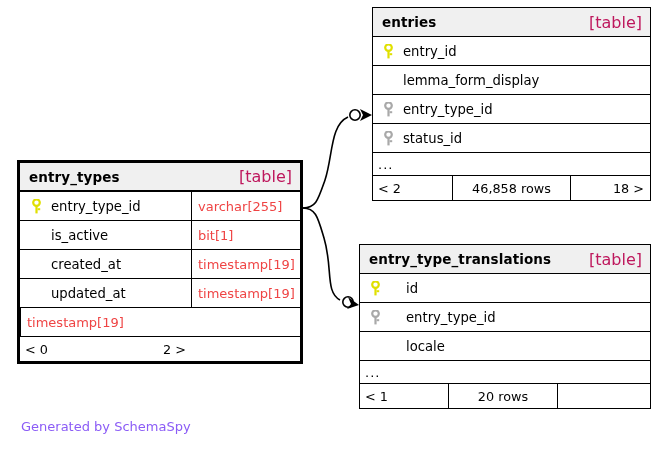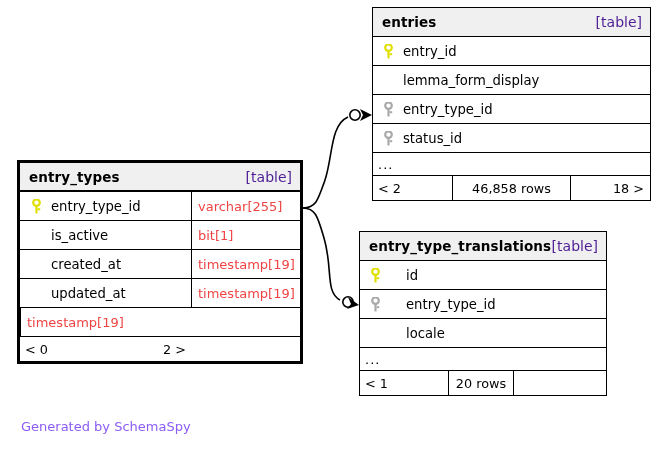--- a/index.html
+++ b/index.html
@@ -26,21 +26,21 @@
   .t-header{
     display:flex;align-items:center;justify-content:space-between;
     background:#f0f0f0;
     border-bottom:1.4px solid #000;
     box-sizing:border-box;
     height:29px;
     padding:0 8px 0 9px;
   }
   .focal .t-header{border-bottom-width:2px;gap:16px;}
   .t-name{font-weight:bold;font-size:13.5px;color:#000;letter-spacing:.1px;}
-  .t-tag{font-size:14px;color:#4c1d95;}
+  .t-tag{font-size:16px;color:#be185d;}
 
   .t-row{
     display:flex;align-items:center;
     height:29px;
     border-bottom:1.4px solid #000;
     box-sizing:border-box;
     background:#fff;
   }
   .t-row .col-name{
     display:flex;align-items:center;
@@ -99,21 +99,21 @@
   #tbl-entry_types .f-left{width:86px;flex:0 0 86px;}
   #tbl-entry_types .f-mid{flex:1 1 auto;}
   #tbl-entry_types .f-right{width:86px;flex:0 0 86px;}
 
   #tbl-entries{left:372px;top:7px;width:279px;}
   #tbl-entries .col-name{padding-left:8px;text-align:right;}
   #tbl-entries .f-left{width:79px;flex:0 0 79px;}
   #tbl-entries .f-mid{flex:1 1 auto;}
   #tbl-entries .f-right{width:79px;flex:0 0 79px;}
 
-  #tbl-entry_type_translations{left:359px;top:231px;width:248px;}
+  #tbl-entry_type_translations{left:359px;top:244px;width:292px;}
   #tbl-entry_type_translations .col-name{padding-left:8px;}
   #tbl-entry_type_translations .col-label{padding-left:16px;}
   #tbl-entry_type_translations .f-left{width:88px;flex:0 0 88px;}
   #tbl-entry_type_translations .f-mid{flex:1 1 auto;}
   #tbl-entry_type_translations .f-right{width:92px;flex:0 0 92px;}
 
   .credit{
     position:absolute;left:21px;top:419px;
     font-size:13px;color:#8b5cf6;
   }

